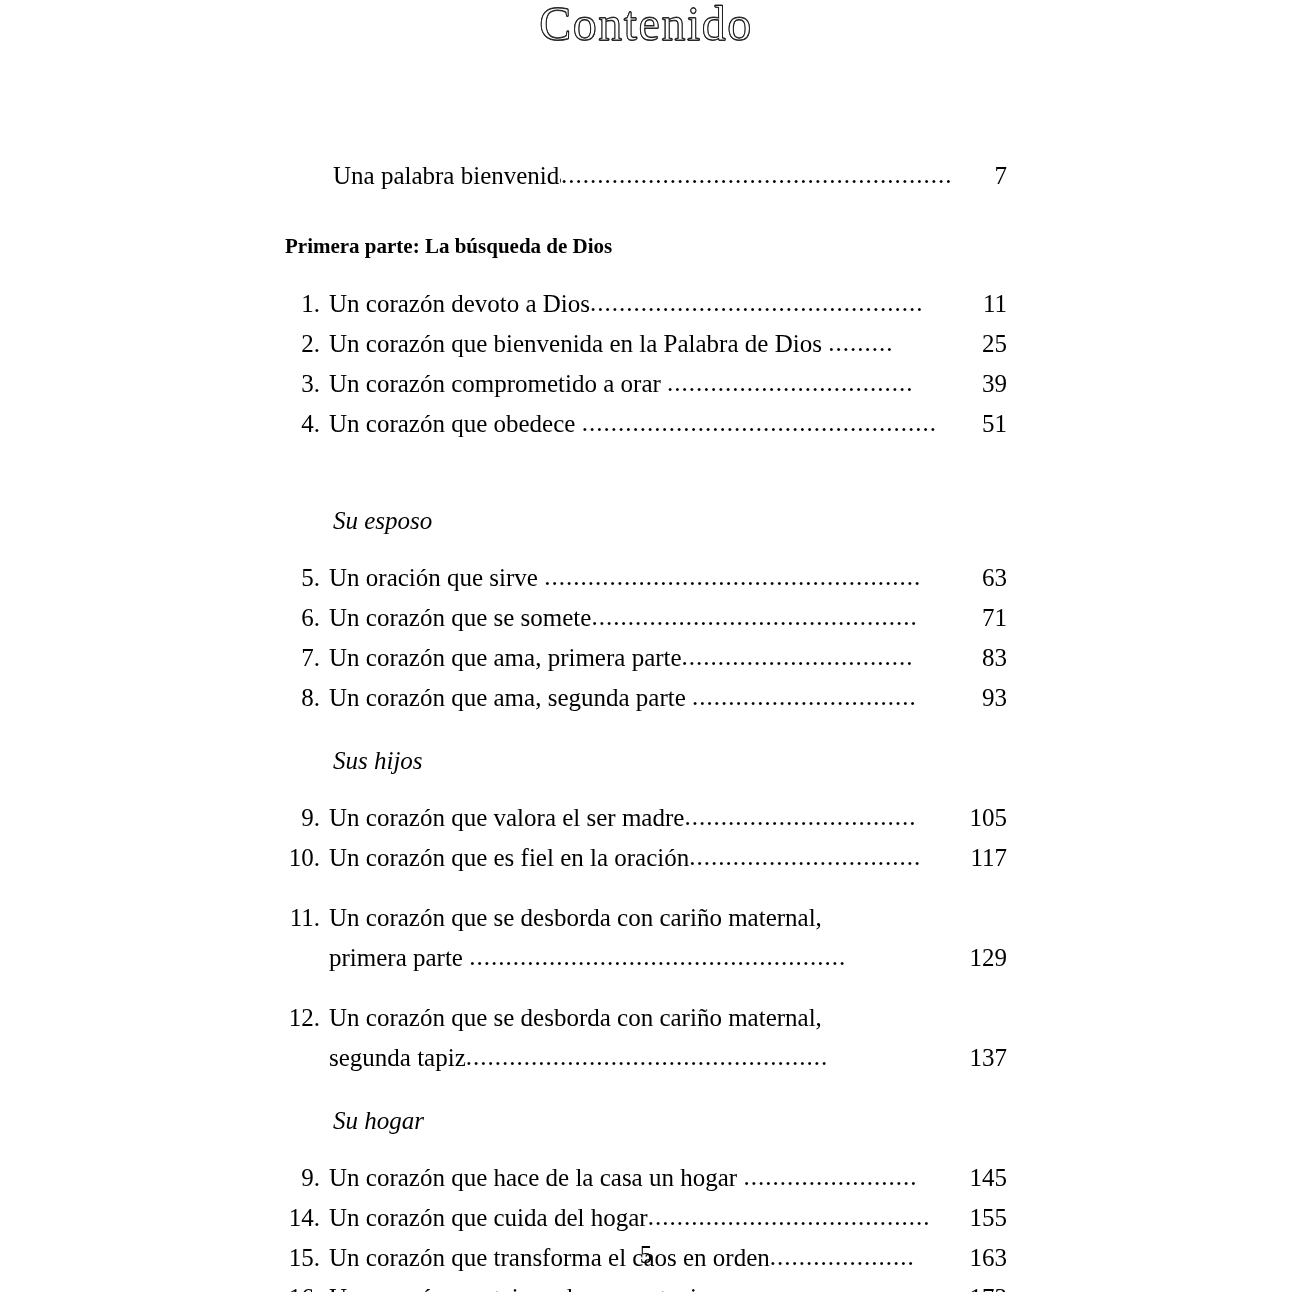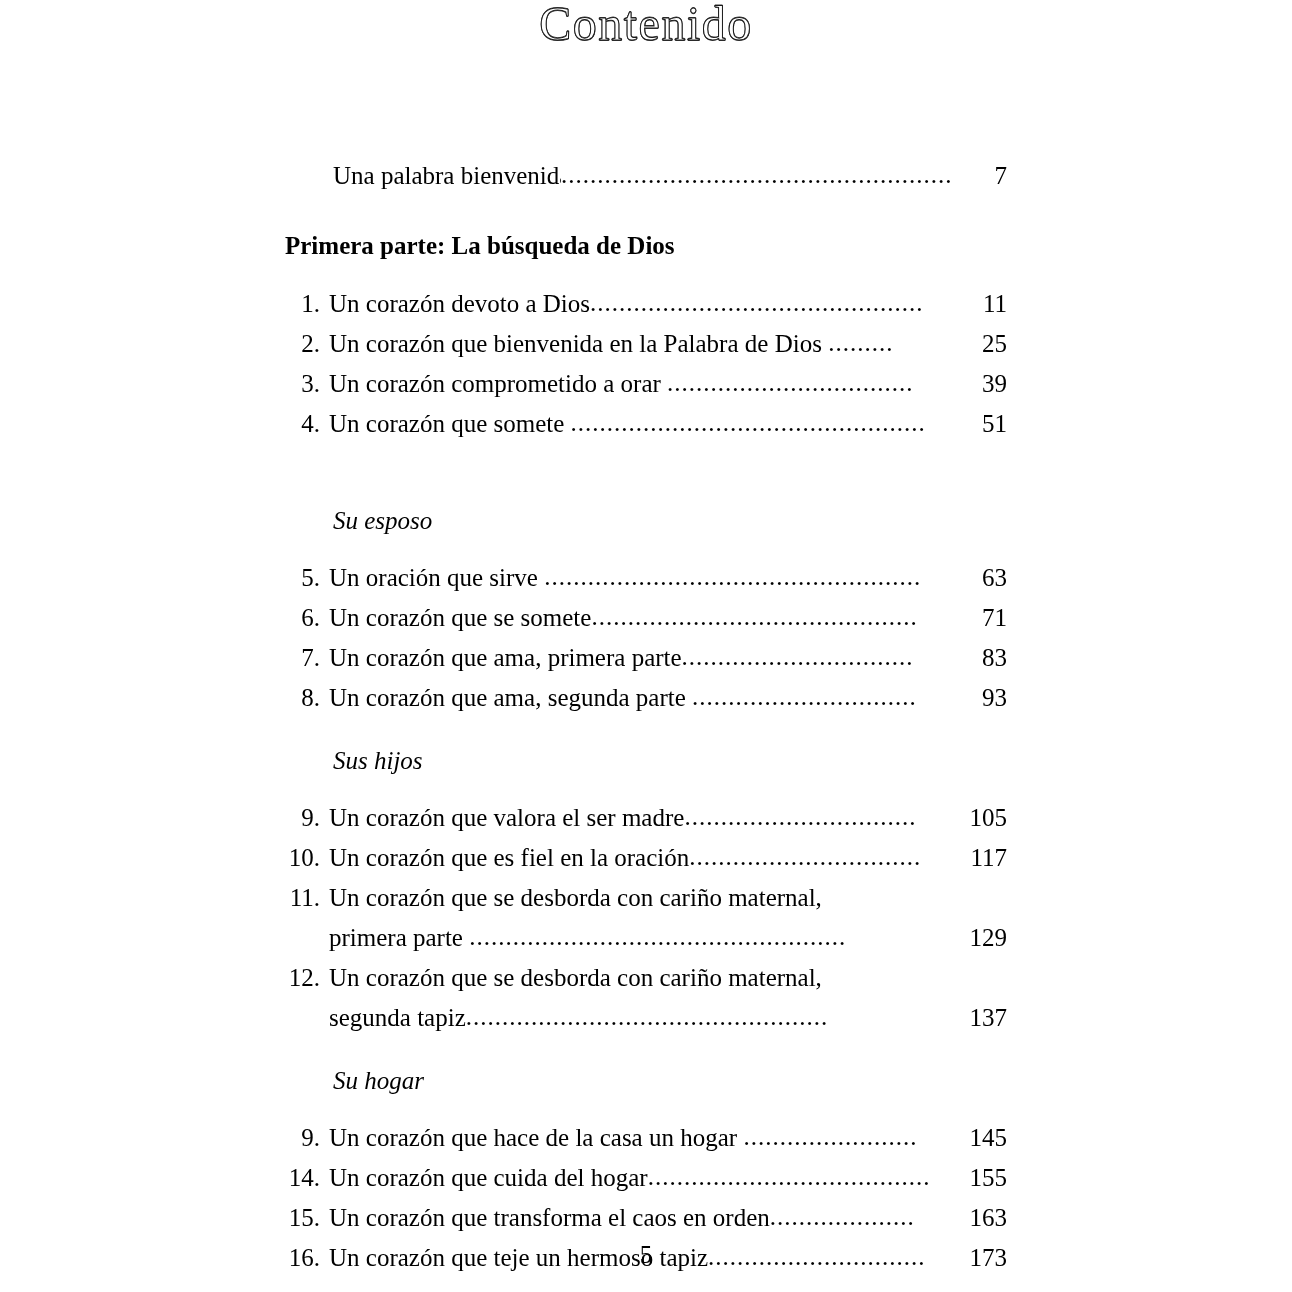--- a/index.html
+++ b/index.html
@@ -38,21 +38,21 @@
 
   
   .toc {
     position: absolute;
     top: 156px;
     left: 285px;
     width: 722px;
   }
 
   .part-heading {
-    font-size: 25px;
+    font-size: 21px;
     font-weight: bold;
     line-height: 32px;
     margin: 0;
     padding: 0;
   }
 
   .sub-heading {
     font-size: 25px;
     font-style: italic;
     line-height: 30px;
@@ -110,20 +110,21 @@
   
   .entry.cont .num {
     visibility: hidden;
   }
   .entry.wrap-first .leader,
   .entry.wrap-first .pagenum {
     visibility: hidden;
   }
   .entry.wrap-first .title-cell {
     flex: 1 1 auto;
+    margin-top: 20px;
   }
 
   
   .entry .title-cell.sp::after {
     content: " ";
     white-space: pre;
   }
 
   .gap-sm  { height: 22px; }
   .gap-md  { height: 28px; }
@@ -176,21 +177,21 @@
 
   <div class="entry narrow-pg">
     <span class="num">3.</span>
     <span class="title-cell sp">Un corazón comprometido a orar</span>
     <span class="leader">..................................</span>
     <span class="pagenum">39</span>
   </div>
 
   <div class="entry narrow-pg">
     <span class="num">4.</span>
-    <span class="title-cell sp">Un corazón que somete</span>
+    <span class="title-cell sp">Un corazón que obedece</span>
     <span class="leader">.................................................</span>
     <span class="pagenum">51</span>
   </div>
 
   <div class="gap-lg"></div>
 
 
   <div class="gap-md"></div>
 
   <div class="sub-heading">Su esposo</div>

